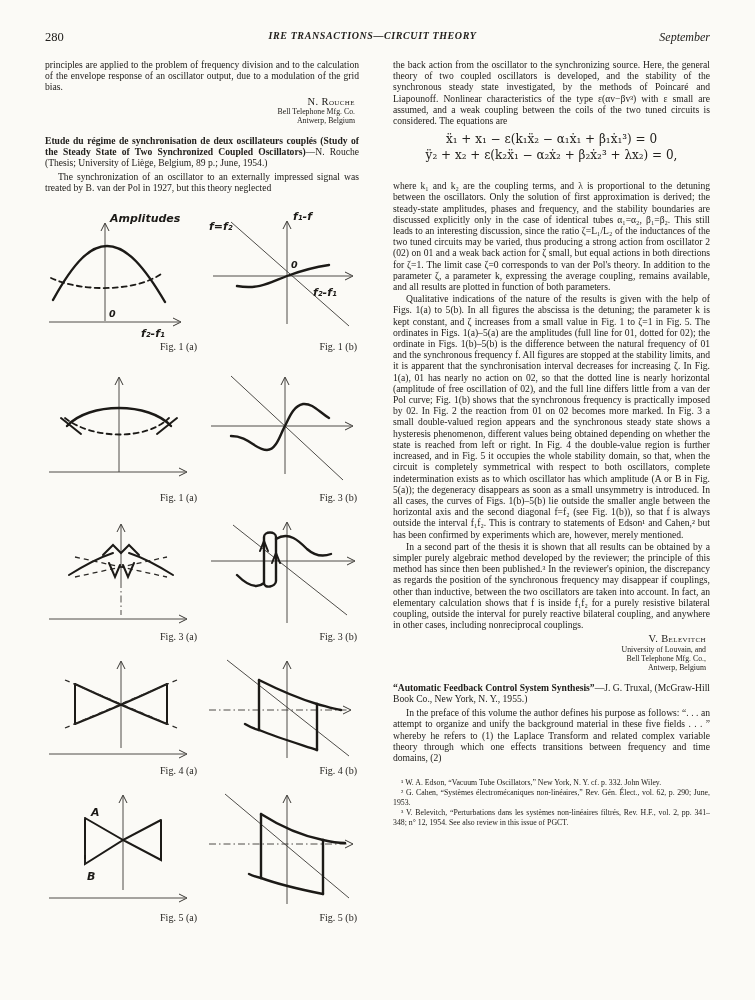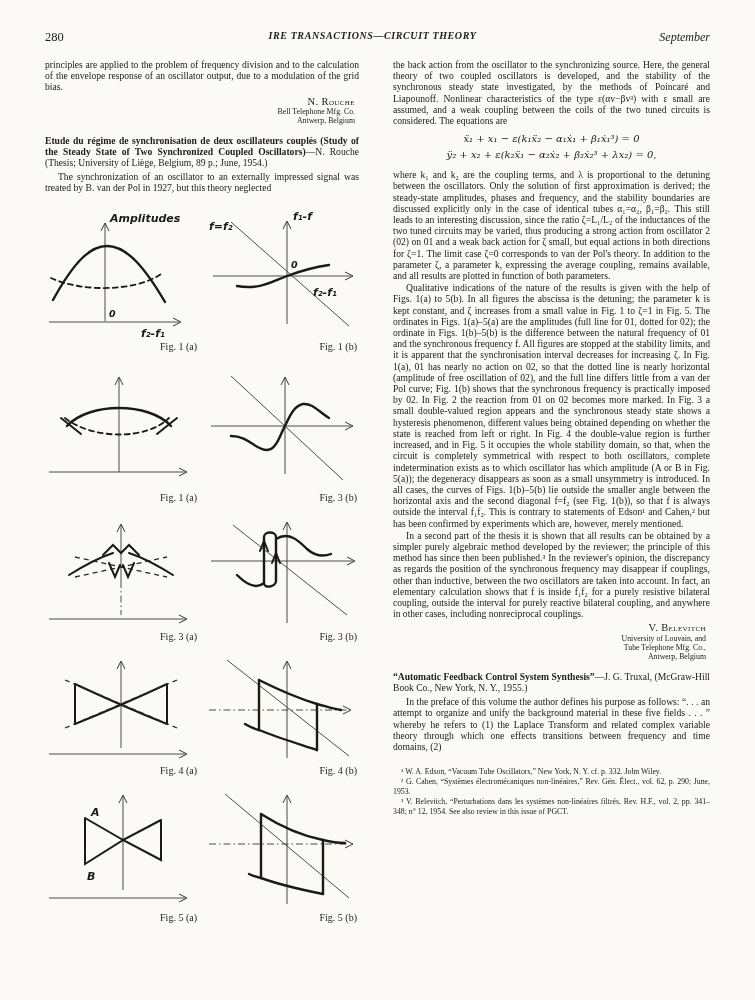--- a/index.html
+++ b/index.html
@@ -17,21 +17,21 @@
   .col.left{width:322px;}
   .col.right{width:326px;}
   p{margin:0 0 1px 0;}
   .just{text-align:justify;}
   .indent{text-indent:13px;}
   .sig{text-align:right;margin:3px 4px 9px 0;}
   .sig-name{font-variant:small-caps;font-size:10.5px;letter-spacing:.4px;}
   .sig-sub{font-size:7.8px;line-height:9.4px;}
   .revtitle{margin:4px 0 3px 0;}
   .revtitle b{font-weight:bold;}
-  .eqs{text-align:center;font-style:italic;font-family:"DejaVu Serif",serif;font-size:10px;line-height:16px;margin:5px 0 6px 0;}
+  .eqs{text-align:center;font-family:"DejaVu Serif",serif;font-size:12px;line-height:16px;margin:5px 0 17px 0;}
   .fns{margin-top:15px;font-size:7.8px;line-height:10px;text-align:justify;}
   .fn{text-indent:8px;margin:0;}
   .figgrid{display:grid;grid-template-columns:1fr 1fr;column-gap:6px;row-gap:12px;margin-top:8px;}
   .figcell{display:flex;flex-direction:column;align-items:flex-end;gap:2px;margin:2px;}
   .figcap{font-size:10px;color:#262421;}
   svg{display:block;}
   .ax{stroke:#3a3834;stroke-width:1;fill:none;}
   .thin{stroke:#3a3834;stroke-width:.9;fill:none;}
   .thk{stroke:#1c1a17;stroke-width:2.4;fill:none;stroke-linecap:round;}
   .thk2{stroke:#1c1a17;stroke-width:2;fill:none;stroke-linecap:round;}
@@ -229,21 +229,21 @@
       <div class="eqs">
         <div>ẍ₁ + x₁ − ε(k₁ẍ₂ − α₁ẋ₁ + β₁ẋ₁³) = 0</div>
         <div>ÿ₂ + x₂ + ε(k₂ẍ₁ − α₂ẋ₂ + β₂ẋ₂³ + λx₂) = 0,</div>
       </div>
       <p class="just">where k₁ and k₂ are the coupling terms, and λ is proportional to the detuning between the oscillators. Only the solution of first approximation is derived; the steady-state amplitudes, phases and frequency, and the stability boundaries are discussed explicitly only in the case of identical tubes α₁=α₂, β₁=β₂. This still leads to an interesting discussion, since the ratio ζ=L₁/L₂ of the inductances of the two tuned circuits may be varied, thus producing a strong action from oscillator 2 (02) on 01 and a weak back action for ζ small, but equal actions in both directions for ζ=1. The limit case ζ=0 corresponds to van der Pol's theory. In addition to the parameter ζ, a parameter k, expressing the average coupling, remains available, and all results are plotted in function of both parameters.</p>
       <p class="just indent">Qualitative indications of the nature of the results is given with the help of Figs. 1(a) to 5(b). In all figures the abscissa is the detuning; the parameter k is kept constant, and ζ increases from a small value in Fig. 1 to ζ=1 in Fig. 5. The ordinates in Figs. 1(a)–5(a) are the amplitudes (full line for 01, dotted for 02); the ordinate in Figs. 1(b)–5(b) is the difference between the natural frequency of 01 and the synchronous frequency f. All figures are stopped at the stability limits, and it is apparent that the synchronisation interval decreases for increasing ζ. In Fig. 1(a), 01 has nearly no action on 02, so that the dotted line is nearly horizontal (amplitude of free oscillation of 02), and the full line differs little from a van der Pol curve; Fig. 1(b) shows that the synchronous frequency is practically imposed by 02. In Fig. 2 the reaction from 01 on 02 becomes more marked. In Fig. 3 a small double-valued region appears and the synchronous steady state shows a hysteresis phenomenon, different values being obtained depending on whether the state is reached from left or right. In Fig. 4 the double-value region is further increased, and in Fig. 5 it occupies the whole stability domain, so that, when the circuit is completely symmetrical with respect to both oscillators, complete indetermination exists as to which oscillator has which amplitude (A or B in Fig. 5(a)); the degeneracy disappears as soon as a small unsymmetry is introduced. In all cases, the curves of Figs. 1(b)–5(b) lie outside the smaller angle between the horizontal axis and the second diagonal f=f₂ (see Fig. 1(b)), so that f is always outside the interval f₁f₂. This is contrary to statements of Edson¹ and Cahen,² but has been confirmed by experiments which are, however, merely mentioned.</p>
       <p class="just indent">In a second part of the thesis it is shown that all results can be obtained by a simpler purely algebraic method developed by the reviewer; the principle of this method has since then been published.³ In the reviewer's opinion, the discrepancy as regards the position of the synchronous frequency may disappear if couplings, other than inductive, between the two oscillators are taken into account. In fact, an elementary calculation shows that f is inside f₁f₂ for a purely resistive bilateral coupling, outside the interval for purely reactive bilateral coupling, and anywhere in other cases, including nonreciprocal couplings.</p>
       <div class="sig">
         <div class="sig-name">V. Belevitch</div>
         <div class="sig-sub">University of Louvain, and</div>
-        <div class="sig-sub">Tube Telephone Mfg. Co.,</div>
+        <div class="sig-sub">Bell Telephone Mfg. Co.,</div>
         <div class="sig-sub">Antwerp, Belgium</div>
       </div>
       <p class="just revtitle"><b>“Automatic Feedback Control System Synthesis”</b><span>—J. G. Truxal, (McGraw-Hill Book Co., New York, N. Y., 1955.)</span></p>
       <p class="just indent">In the preface of this volume the author defines his purpose as follows: “. . . an attempt to organize and unify the background material in these five fields . . . ” whereby he refers to (1) the Laplace Transform and related complex variable theory through which one effects transitions between frequency and time domains, (2)</p>
       <div class="fns">
         <p class="fn">¹ W. A. Edson, “Vacuum Tube Oscillators,” New York, N. Y. cf. p. 332. John Wiley.</p>
         <p class="fn">² G. Cahen, “Systèmes électromécaniques non-linéaires,” Rev. Gén. Élect., vol. 62, p. 290; June, 1953.</p>
         <p class="fn">³ V. Belevitch, “Perturbations dans les systèmes non-linéaires filtrés, Rev. H.F., vol. 2, pp. 341–348; n° 12, 1954. See also review in this issue of PGCT.</p>
       </div>
     </div>

